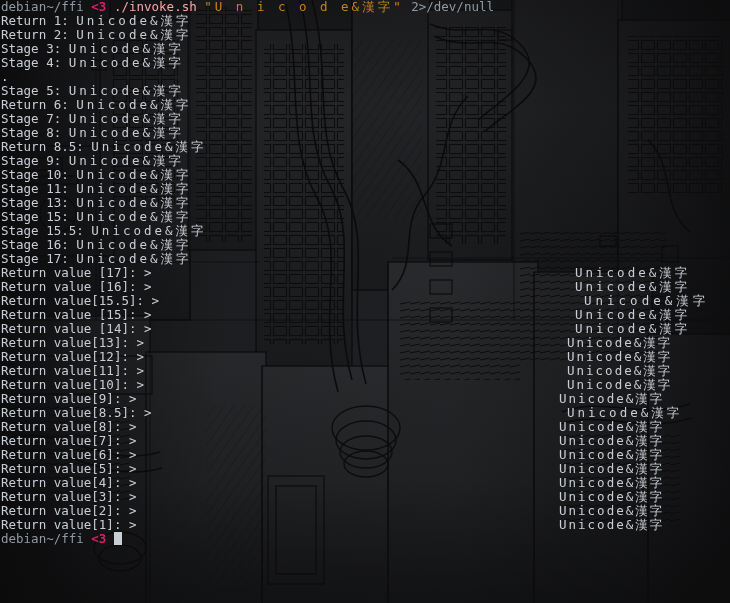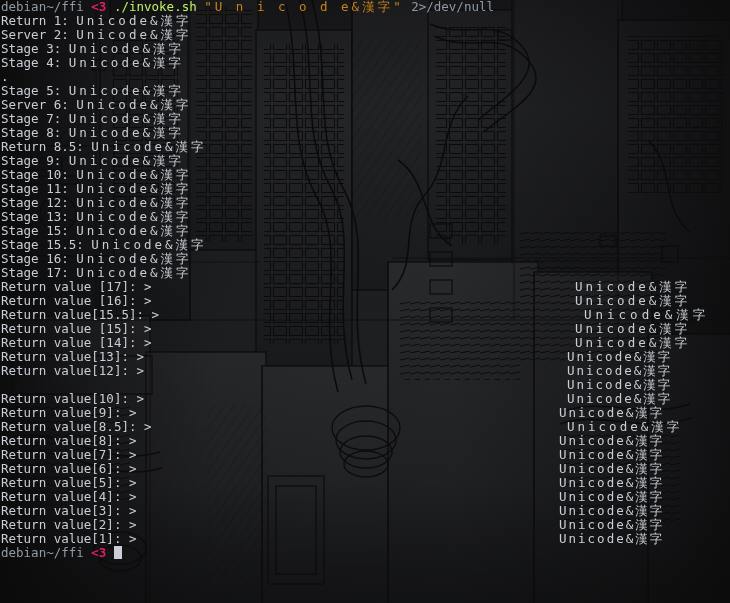--- a/index.html
+++ b/index.html
@@ -48,21 +48,21 @@
   .line {
     height: 14px;
     line-height: 14px;
     white-space: pre;
     position: relative;
     display: block;
   }
   
   .c-prompt  { color: #8f9aa6; }
   .c-heart   { color: #e01b6a; font-weight: bold; }
-  .c-cmd     { color: #bef264; }
+  .c-cmd     { color: #fca5a5; }
   .c-str     { color: #c8821a; }
   .c-out     { color: #c9ced6; }
   .cursor {
     display: inline-block;
     width: 8px;
     height: 13px;
     background: #c9ced6;
     vertical-align: -2px;
     margin-left: 8px;
   }
@@ -200,55 +200,54 @@
   </div>
 
   <div id="vignette"></div>
 
   <div id="screen">
 
     <div class="line"><span class="c-prompt">debian~/ffi</span><span> </span><span class="c-heart">&lt;3</span><span> </span><span class="c-cmd">./invoke.sh</span><span> </span><span class="c-str u-sample sp3">"U n i c o d e&amp;漢字"</span><span> </span><span class="c-prompt">2&gt;/dev/null</span></div>
 
     <div>
       <div class="line"><span class="c-out">Return 1:</span><span> </span><span class="c-out u-sample sp3">Unicode&amp;漢字</span></div>
-      <div class="line"><span class="c-out">Server 2:</span><span> </span><span class="c-out u-sample sp3">Unicode&amp;漢字</span></div>
+      <div class="line"><span class="c-out">Return 2:</span><span> </span><span class="c-out u-sample sp3">Unicode&amp;漢字</span></div>
       <div class="line"><span class="c-out">Stage 3:</span><span> </span><span class="c-out u-sample sp3">Unicode&amp;漢字</span></div>
       <div class="line"><span class="c-out">Stage 4:</span><span> </span><span class="c-out u-sample sp3">Unicode&amp;漢字</span></div>
     </div>
 
     <div>
       <div class="line">.</div>
     </div>
 
     <div>
       <div class="line"><span class="c-out">Stage 5:</span><span> </span><span class="c-out u-sample sp3">Unicode&amp;漢字</span></div>
-      <div class="line"><span class="c-out">Server 6:</span><span> </span><span class="c-out u-sample sp3">Unicode&amp;漢字</span></div>
+      <div class="line"><span class="c-out">Return 6:</span><span> </span><span class="c-out u-sample sp3">Unicode&amp;漢字</span></div>
       <div class="line"><span class="c-out">Stage 7:</span><span> </span><span class="c-out u-sample sp3">Unicode&amp;漢字</span></div>
       <div class="line"><span class="c-out">Stage 8:</span><span> </span><span class="c-out u-sample sp3">Unicode&amp;漢字</span></div>
       <div class="line"><span class="c-out">Return 8.5:</span><span> </span><span class="c-out u-sample sp3">Unicode&amp;漢字</span></div>
       <div class="line"><span class="c-out">Stage 9:</span><span> </span><span class="c-out u-sample sp3">Unicode&amp;漢字</span></div>
       <div class="line"><span class="c-out">Stage 10:</span><span> </span><span class="c-out u-sample sp3">Unicode&amp;漢字</span></div>
       <div class="line"><span class="c-out">Stage 11:</span><span> </span><span class="c-out u-sample sp3">Unicode&amp;漢字</span></div>
-      <div class="line"><span class="c-out">Stage 12:</span><span> </span><span class="c-out u-sample sp3">Unicode&amp;漢字</span></div>
       <div class="line"><span class="c-out">Stage 13:</span><span> </span><span class="c-out u-sample sp3">Unicode&amp;漢字</span></div>
       <div class="line"><span class="c-out">Stage 15:</span><span> </span><span class="c-out u-sample sp3">Unicode&amp;漢字</span></div>
       <div class="line"><span class="c-out">Stage 15.5:</span><span> </span><span class="c-out u-sample sp3">Unicode&amp;漢字</span></div>
       <div class="line"><span class="c-out">Stage 16:</span><span> </span><span class="c-out u-sample sp3">Unicode&amp;漢字</span></div>
       <div class="line"><span class="c-out">Stage 17:</span><span> </span><span class="c-out u-sample sp3">Unicode&amp;漢字</span></div>
     </div>
 
     <div id="return-lines">
         <div class="line"><span class="c-out">Return value [17]: &gt;</span><span class="c-out u-sample sp3" style="position: absolute; left: 574px; top: 0px;">Unicode&amp;漢字</span></div>
         <div class="line"><span class="c-out">Return value [16]: &gt;</span><span class="c-out u-sample sp3" style="position: absolute; left: 574px; top: 0px;">Unicode&amp;漢字</span></div>
         <div class="line"><span class="c-out">Return value[15.5]: &gt;</span><span class="c-out u-sample sp4" style="position: absolute; left: 583px; top: 0px;">Unicode&amp;漢字</span></div>
         <div class="line"><span class="c-out">Return value [15]: &gt;</span><span class="c-out u-sample sp3" style="position: absolute; left: 574px; top: 0px;">Unicode&amp;漢字</span></div>
         <div class="line"><span class="c-out">Return value [14]: &gt;</span><span class="c-out u-sample sp3" style="position: absolute; left: 574px; top: 0px;">Unicode&amp;漢字</span></div>
         <div class="line"><span class="c-out">Return value[13]: &gt;</span><span class="c-out u-sample sp2" style="position: absolute; left: 566px; top: 0px;">Unicode&amp;漢字</span></div>
         <div class="line"><span class="c-out">Return value[12]: &gt;</span><span class="c-out u-sample sp2" style="position: absolute; left: 566px; top: 0px;">Unicode&amp;漢字</span></div>
-        <div class="line"><span class="c-out u-sample sp2" style="position: absolute; left: 566px; top: 0px;">Unicode&amp;漢字</span></div>
+        <div class="line"><span class="c-out">Return value[11]: &gt;</span><span class="c-out u-sample sp2" style="position: absolute; left: 566px; top: 0px;">Unicode&amp;漢字</span></div>
         <div class="line"><span class="c-out">Return value[10]: &gt;</span><span class="c-out u-sample sp2" style="position: absolute; left: 566px; top: 0px;">Unicode&amp;漢字</span></div>
         <div class="line"><span class="c-out">Return value[9]: &gt;</span><span class="c-out u-sample sp2" style="position: absolute; left: 558px; top: 0px;">Unicode&amp;漢字</span></div>
         <div class="line"><span class="c-out">Return value[8.5]: &gt;</span><span class="c-out u-sample sp3" style="position: absolute; left: 566px; top: 0px;">Unicode&amp;漢字</span></div>
         <div class="line"><span class="c-out">Return value[8]: &gt;</span><span class="c-out u-sample sp2" style="position: absolute; left: 558px; top: 0px;">Unicode&amp;漢字</span></div>
         <div class="line"><span class="c-out">Return value[7]: &gt;</span><span class="c-out u-sample sp2" style="position: absolute; left: 558px; top: 0px;">Unicode&amp;漢字</span></div>
         <div class="line"><span class="c-out">Return value[6]: &gt;</span><span class="c-out u-sample sp2" style="position: absolute; left: 558px; top: 0px;">Unicode&amp;漢字</span></div>
         <div class="line"><span class="c-out">Return value[5]: &gt;</span><span class="c-out u-sample sp2" style="position: absolute; left: 558px; top: 0px;">Unicode&amp;漢字</span></div>
         <div class="line"><span class="c-out">Return value[4]: &gt;</span><span class="c-out u-sample sp2" style="position: absolute; left: 558px; top: 0px;">Unicode&amp;漢字</span></div>
         <div class="line"><span class="c-out">Return value[3]: &gt;</span><span class="c-out u-sample sp2" style="position: absolute; left: 558px; top: 0px;">Unicode&amp;漢字</span></div>
         <div class="line"><span class="c-out">Return value[2]: &gt;</span><span class="c-out u-sample sp2" style="position: absolute; left: 558px; top: 0px;">Unicode&amp;漢字</span></div>

